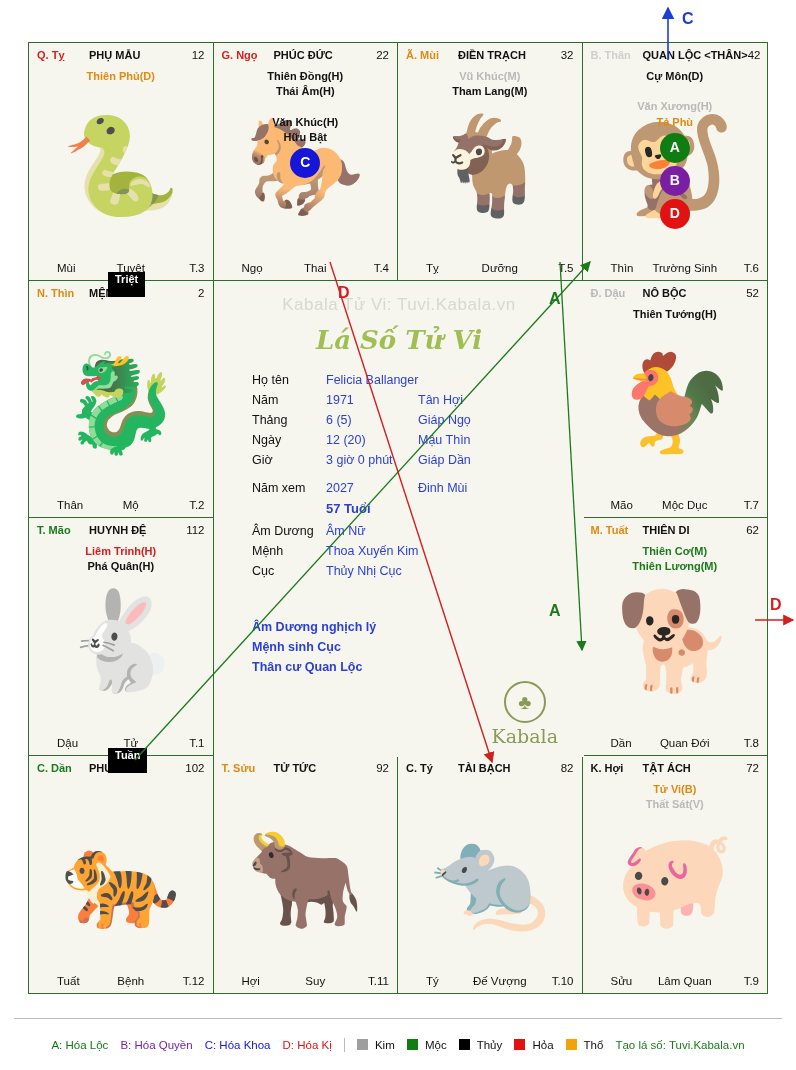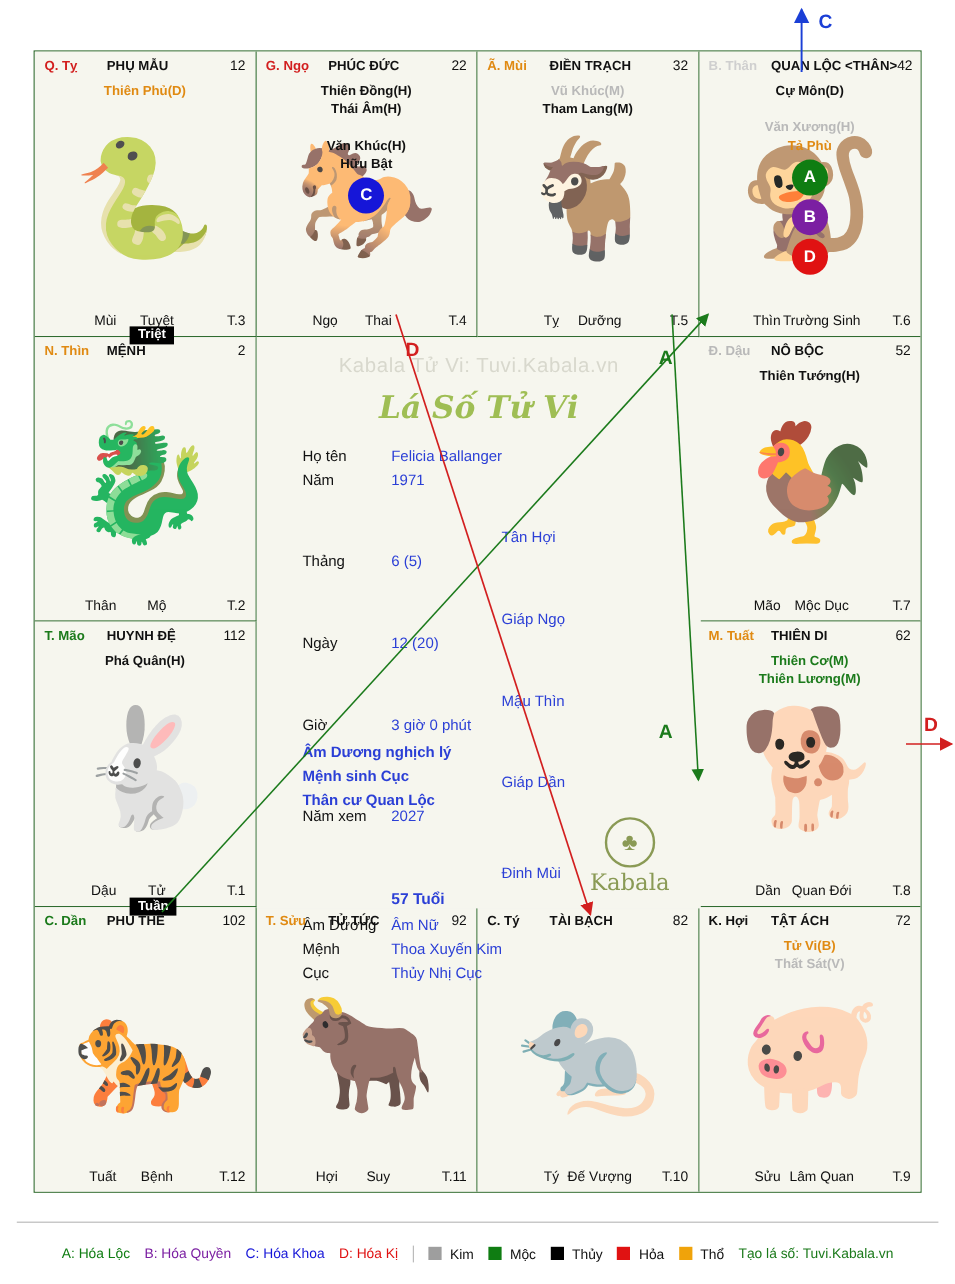--- a/index.html
+++ b/index.html
@@ -101,21 +101,21 @@
 
   .cell .botline {
     position: absolute;
     bottom: 6px; left: 0; right: 0;
     display: flex;
     justify-content: space-between;
     padding: 0 8px;
     font-size: 11.5px;
     color: #111;
   }
-  .botline .b1 { width: 60px; text-align: right; padding-left: 20px; }
+  .botline .b1 { width: 60px; text-align: left; padding-left: 20px; }
   .botline .b2 { flex: 1; text-align: center; }
   .botline .b3 { width: 40px; text-align: right; }
 
   
   .animal {
     position: absolute;
     left: 50%; top: 52%;
     transform: translate(-50%, -50%);
     font-size: 96px;
     color: #e7e6d8;
@@ -140,21 +140,21 @@
   .badge.C { background: #1616d8; }
   .badge.D { background: #e01212; }
 
   
   .tag {
     position: absolute;
     background: #000;
     color: #fff;
     font-size: 11px;
     font-weight: bold;
-    padding: 1px 7px 2px;
+    padding: 1px 7px 12px;
     z-index: 9;
   }
   #triet-tag { left: 108px; top: 272px; }
   #tuan-tag  { left: 108px; top: 748px; }
 
   
   .watermark-text {
     position: absolute;
     left: 0; right: 0; top: 14px;
     text-align: center;
@@ -176,21 +176,21 @@
     position: absolute;
     left: 38px;
     top: 92px;
     font-size: 12.5px;
     color: #2b3fd6;
     width: 300px;
   }
   .info .row { display: flex; margin-bottom: 6px; }
   .info .lbl { width: 74px; color: #111; }
   .info .v1 { width: 92px; }
-  .info .v2 { flex: 1; margin-top: 48px; }
+  .info .v2 { flex: 1; }
   .info .row.gap { margin-top: 14px; }
   .big-age {
     font-size: 13px;
     font-weight: bold;
     color: #2b3fd6;
     margin: 2px 0 8px 74px;
   }
   .notes {
     position: absolute;
     left: 38px;
@@ -397,20 +397,21 @@
       </div>
 
       <div class="cell">
         <div class="animal">🐇</div>
         <div class="topline">
           <span class="cyc c-green">T. Mão</span>
           <span class="palace">HUYNH ĐỆ</span>
           <span class="num">112</span>
         </div>
         <div class="stars">
+          <div class="star c-red">Liêm Trinh(H)</div>
           <div class="star c-black">Phá Quân(H)</div>
         </div>
         <div class="botline">
           <span class="b1">Dậu</span>
           <span class="b2">Tử</span>
           <span class="b3">T.1</span>
         </div>
       </div>
       <div class="cell"></div>
       <div class="cell"></div>

